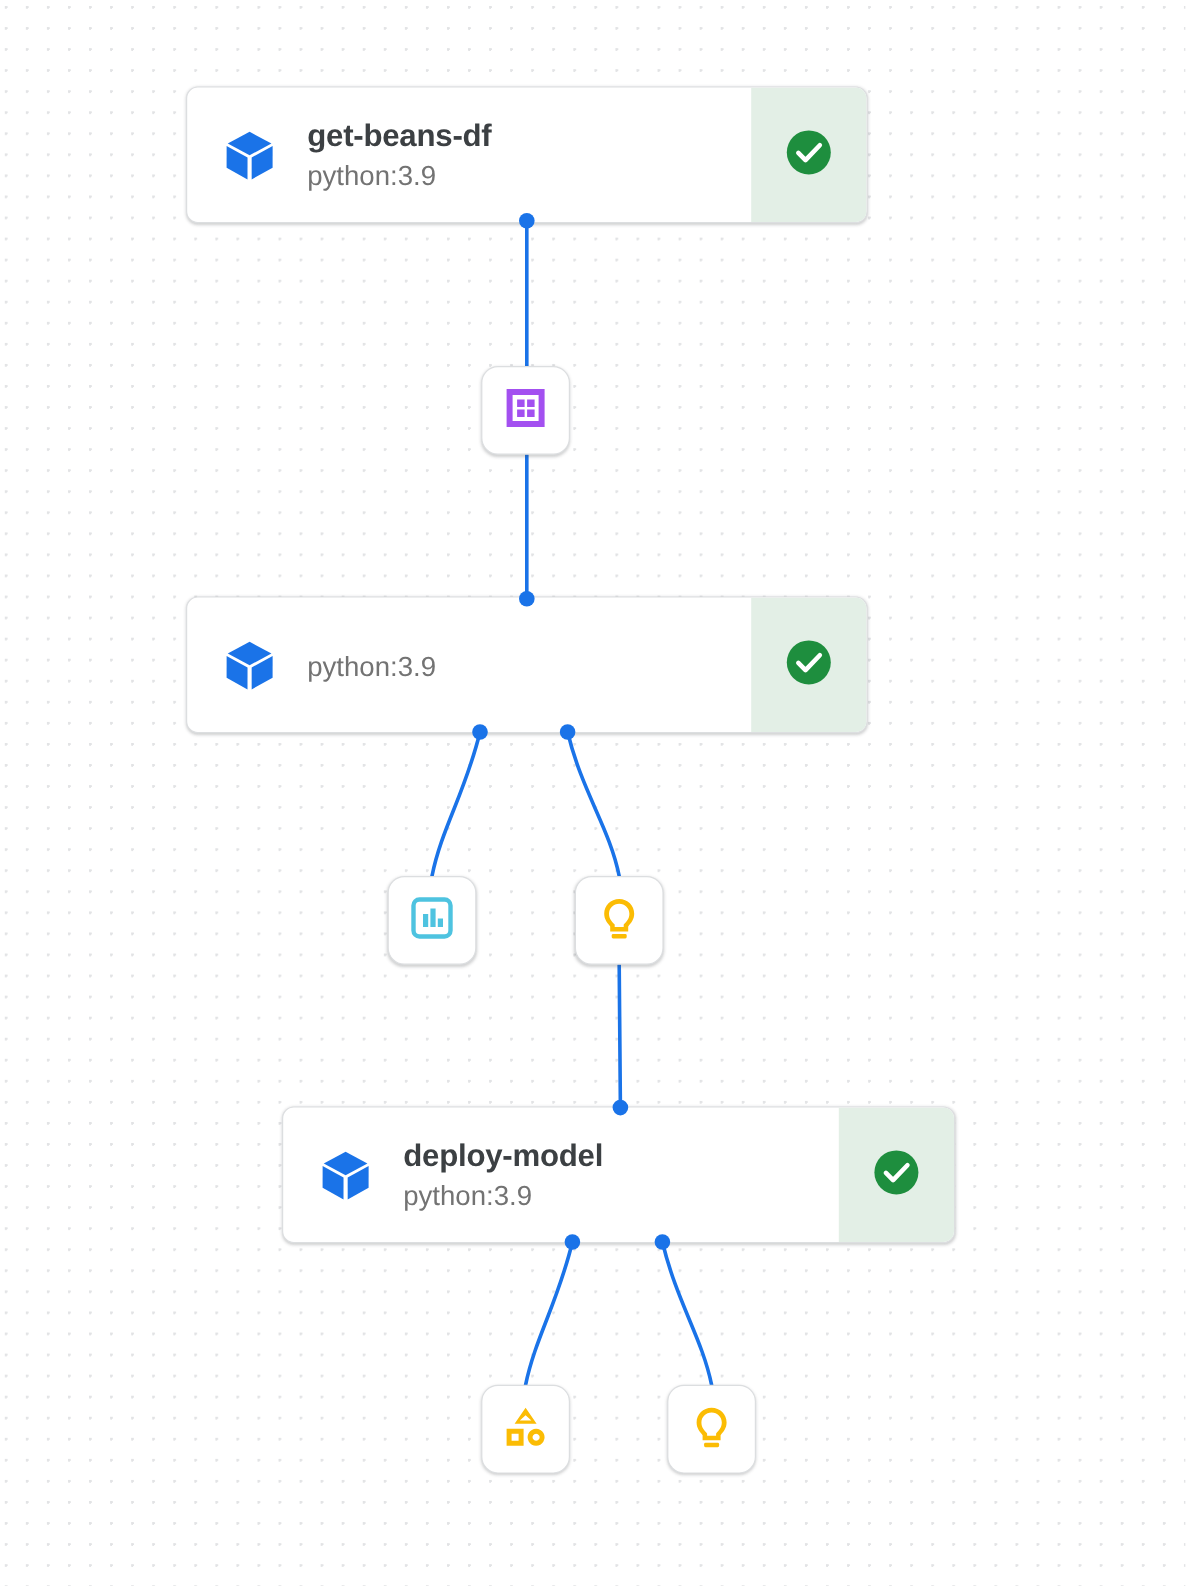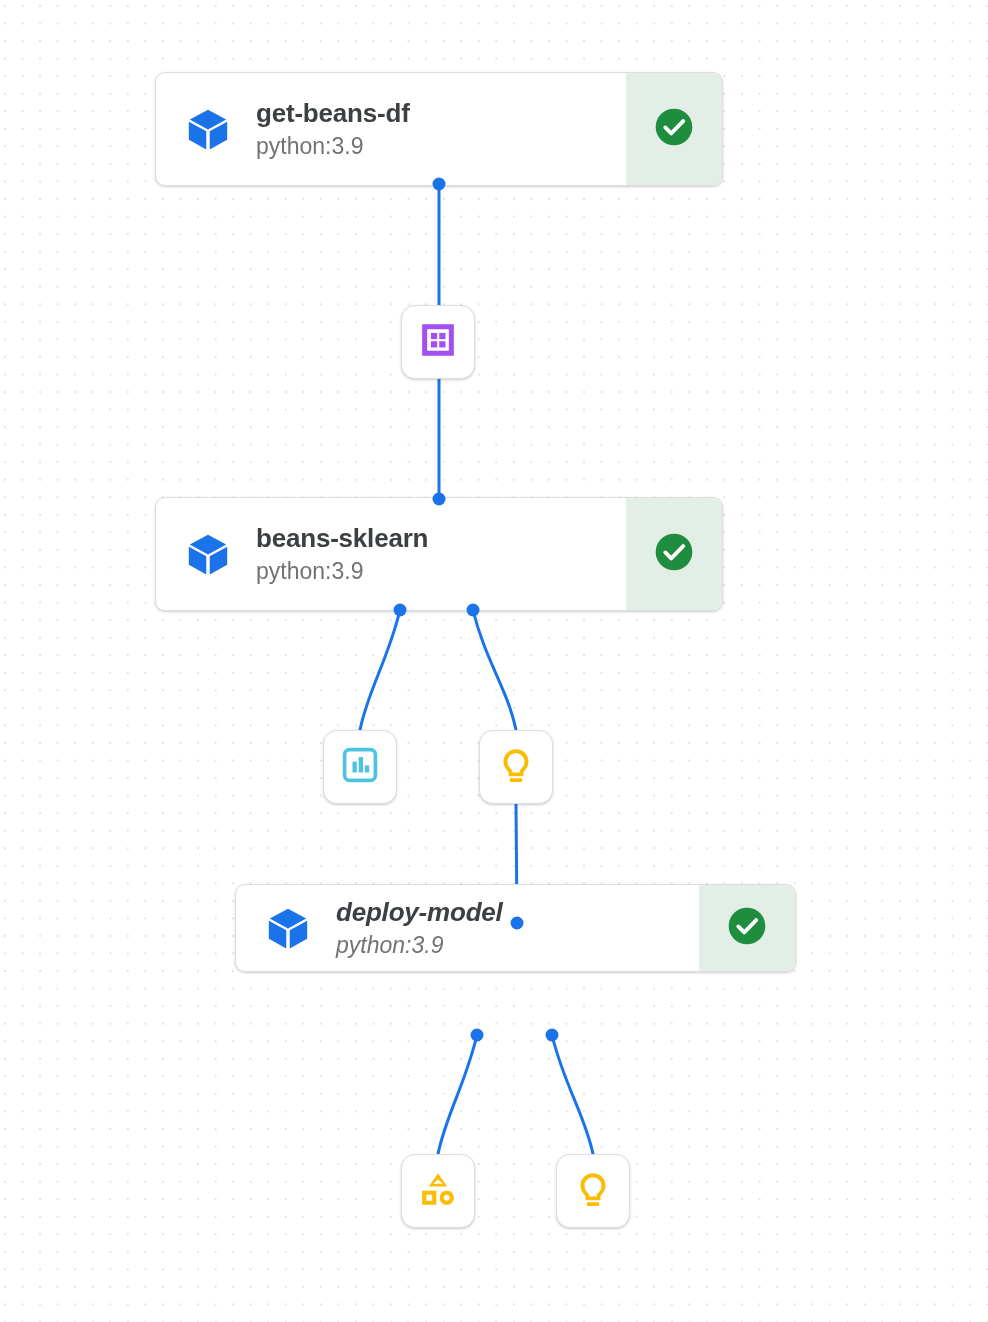--- a/index.html
+++ b/index.html
@@ -149,32 +149,31 @@
       <div class="step-node" style="left: 155px; top: 497px; width: 568px; height: 114px;">
         <div class="step-main">
           <span class="step-icon">
             <svg width="46" height="46" viewBox="0 0 48 48">
               <path d="M24 4 L43 14.2 L24 24.4 L5 14.2 Z" fill="#1a73e8"></path>
               <path d="M4 16.4 L22.2 26.3 L22.2 45.4 L4 35.3 Z" fill="#1a73e8"></path>
               <path d="M44 16.4 L25.8 26.3 L25.8 45.4 L44 35.3 Z" fill="#1a73e8"></path>
             </svg>
           </span>
           <div class="step-text">
-            <div class="step-title">beans-sklearn</div>
             <div class="step-sub">python:3.9</div>
           </div>
         </div>
         <div class="step-status">
           <span><svg width="44" height="44" viewBox="0 0 48 48">
               <circle cx="24" cy="24" r="20" fill="#1e8e3e"></circle>
               <path d="M14.5 24.5 L21 31 L34 17.5" fill="none" stroke="#ffffff" stroke-width="4.2" stroke-linecap="round" stroke-linejoin="round"></path>
             </svg></span>
         </div>
       </div>
-      <div class="step-node" style="left: 235px; top: 884px; width: 561px; height: 88px; font-style: italic;">
+      <div class="step-node" style="left: 235px; top: 922px; width: 561px; height: 114px;">
         <div class="step-main">
           <span class="step-icon">
             <svg width="46" height="46" viewBox="0 0 48 48">
               <path d="M24 4 L43 14.2 L24 24.4 L5 14.2 Z" fill="#1a73e8"></path>
               <path d="M4 16.4 L22.2 26.3 L22.2 45.4 L4 35.3 Z" fill="#1a73e8"></path>
               <path d="M44 16.4 L25.8 26.3 L25.8 45.4 L44 35.3 Z" fill="#1a73e8"></path>
             </svg>
           </span>
           <div class="step-text">
             <div class="step-title">deploy-model</div>

